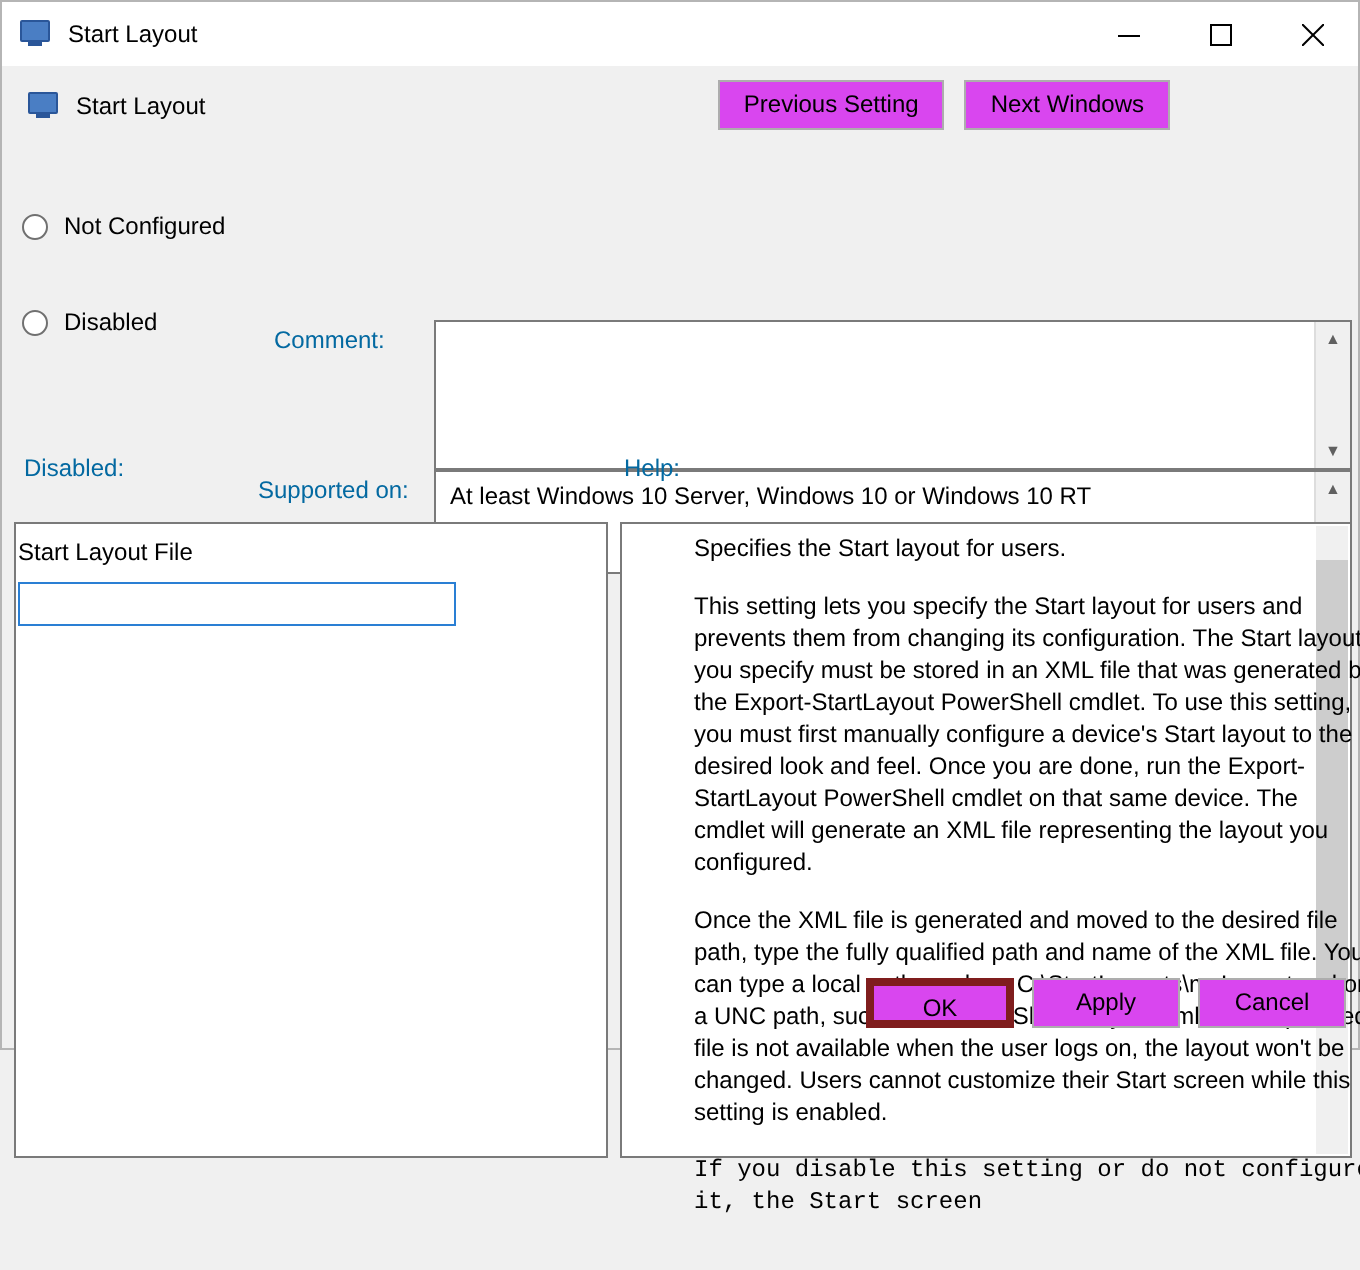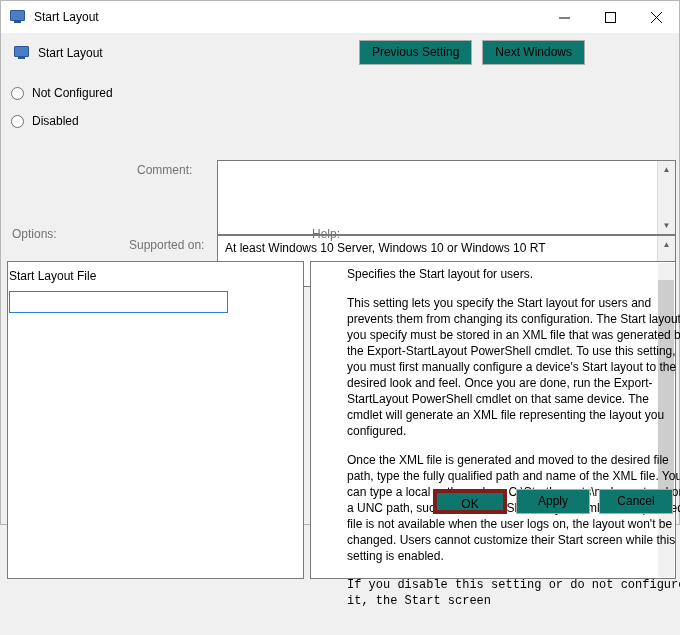--- a/index.html
+++ b/index.html
@@ -89,21 +89,21 @@
     align-items: center;
     font-size: 12px;
   }
   .header-title .hicon {
     width: 16px;
     height: 16px;
     margin-right: 8px;
     position: relative;
   }
   .btn {
-    background: #0f766e;
+    background: #d946ef;
     border: 1px solid #adadad;
     font-family: "Liberation Sans", sans-serif;
     font-size: 12px;
     color: #000;
     padding: 0;
     cursor: default;
     box-sizing: border-box;
   }
   .top-buttons {
     position: absolute;
@@ -125,20 +125,21 @@
   .radios {
     position: absolute;
     left: 10px;
     top: 4px;
     width: 120px;
   }
   .radio-row {
     display: flex;
     align-items: center;
     height: 28px;
+    margin-top: 20px;
   }
   .radio {
     width: 13px;
     height: 13px;
     border-radius: 50%;
     border: 1px solid #707070;
     background: #fff;
     box-sizing: border-box;
     margin-right: 8px;
     position: relative;
@@ -152,21 +153,21 @@
     width: 5px;
     height: 5px;
     border-radius: 50%;
     background: #000;
   }
   .radio-label { font-size: 12px; }
 
   .lbl {
     position: absolute;
     font-size: 12px;
-    color: #737373;
+    color: #0369a1;
   }
   .lbl-comment { left: 136px; top: 88px; }
   .lbl-supported { left: 128px; top: 163px; }
 
   .field {
     position: absolute;
     background: #fff;
     border: 1px solid #7a7a7a;
     box-sizing: border-box;
   }
@@ -369,21 +370,21 @@
     <div class="lbl lbl-supported">Supported on:</div>
     <div class="field supported-box">
       <span>At least Windows 10 Server, Windows 10 or Windows 10 RT</span>
       <div class="scrollbar">
         <div class="sb-arrow up">▲</div>
         <div class="sb-arrow down">▼</div>
       </div>
     </div>
   </div>
 
-  <div class="lbl lbl-options">Options:</div>
+  <div class="lbl lbl-options">Disabled:</div>
   <div class="lbl lbl-help">Help:</div>
 
   <div class="panel options-panel"></div>
   <div class="opt-label">Start Layout File</div>
   <input class="opt-input" type="text" value="" placeholder="" style="">
 
   <div class="panel help-panel">
     <div class="help-sb">
       <div class="thumb"></div>
     </div>

